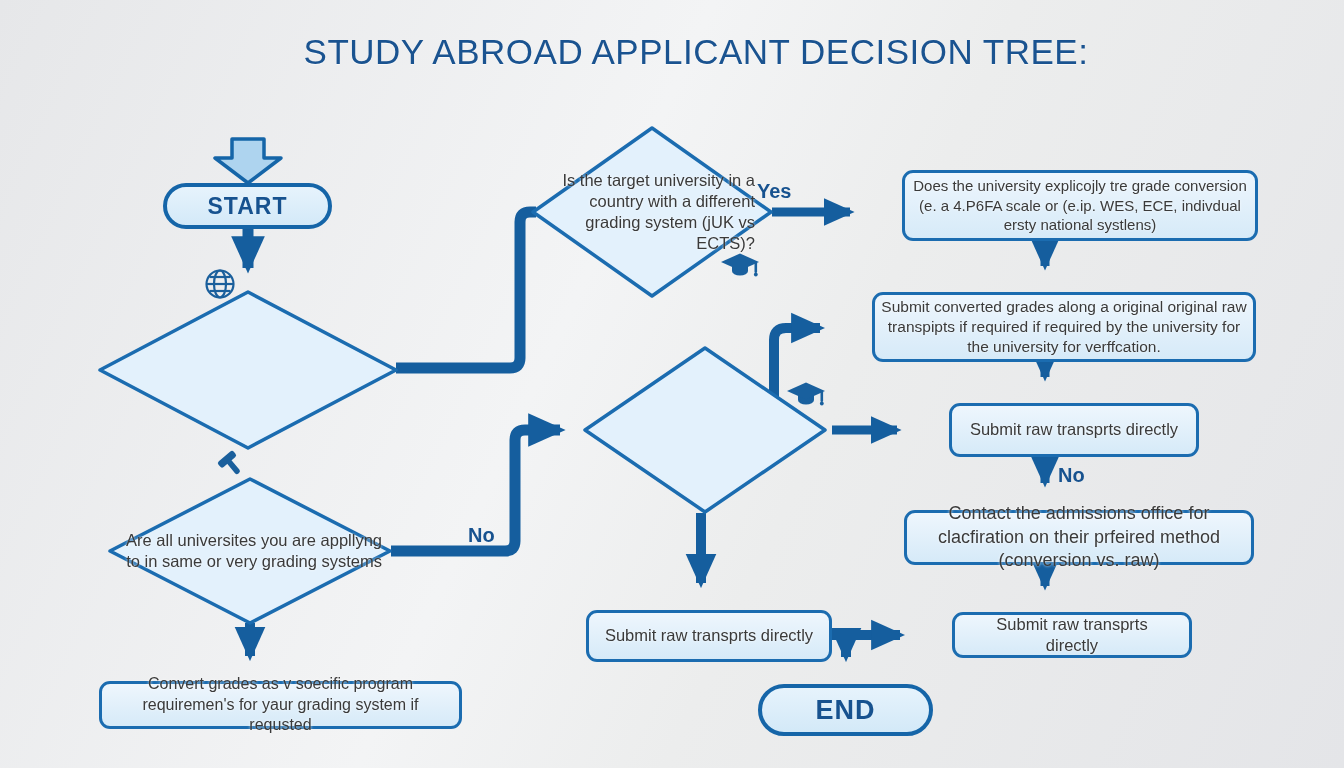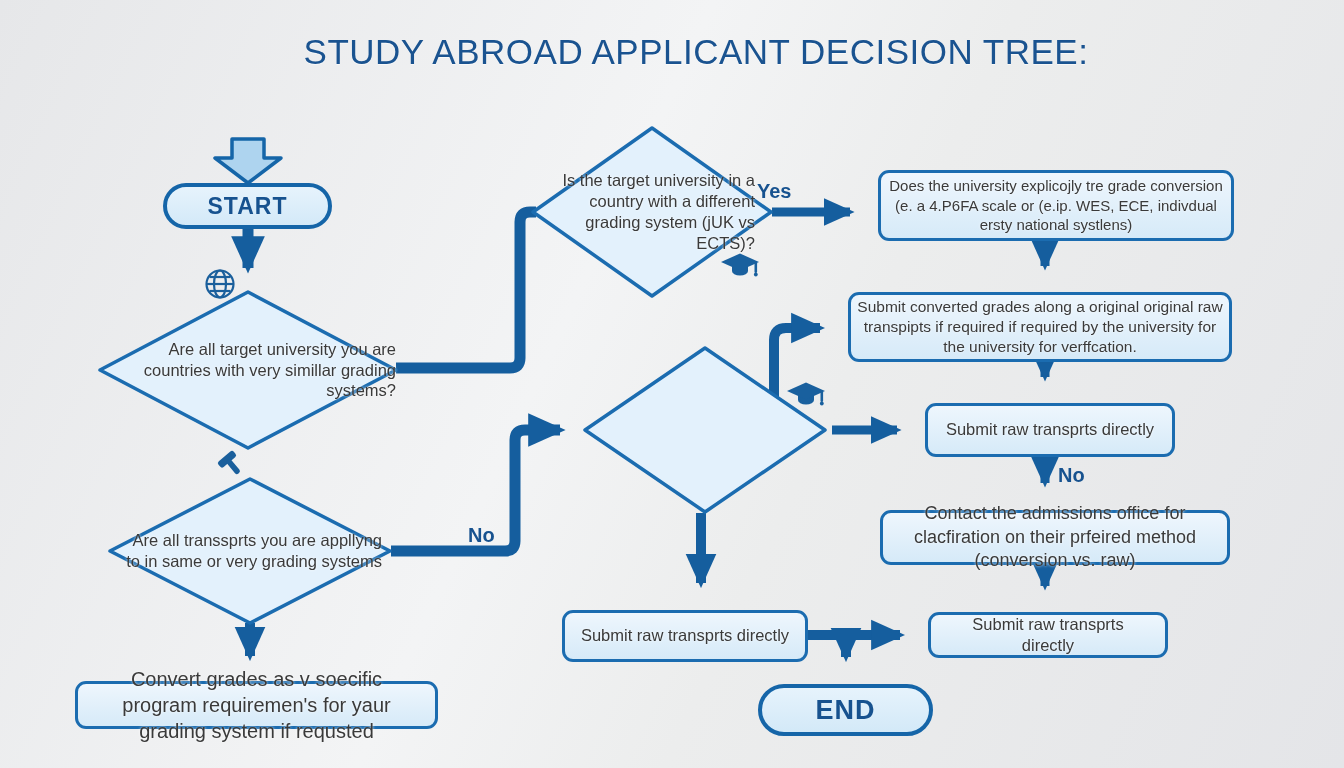--- a/index.html
+++ b/index.html
@@ -7,21 +7,21 @@
           background:linear-gradient(115deg,#e6e7e9 0%,#f3f4f5 42%,#eceded 60%,#e4e5e8 100%);}
   #wires{position:absolute;left:0;top:0;width:1344px;height:768px;}
   .title{position:absolute;left:0;width:1344px;text-align:center;color:#1a5390;font-weight:normal;
          font-size:35px;letter-spacing:0.5px;text-shadow:0 1px 0 rgba(255,255,255,.6);padding-left:24px;}
   .terminal{position:absolute;display:flex;align-items:center;justify-content:center;
             background:linear-gradient(180deg,#e6f3fc,#d3e9f8);border:4px solid #1565a8;
             border-radius:40px;color:#17528f;font-weight:bold;box-sizing:border-box;}
   .proc{position:absolute;display:flex;align-items:center;justify-content:center;text-align:center;
         background:linear-gradient(180deg,#eef6fd,#d6eaf8);border:3px solid #1b6cb0;border-radius:11px;
         color:#3a3a3a;box-sizing:border-box;padding:4px 14px;line-height:1.3;
-        text-shadow:0 0 3px rgba(255,255,255,.9);}
+        text-shadow:0 0 3px rgba(255,255,255,.9);margin-left:24px;}
   .dlabel{position:absolute;display:flex;align-items:center;justify-content:center;text-align:right;
           color:#3a3a3a;font-size:16.5px;line-height:1.27;text-shadow:0 0 3px rgba(255,255,255,.9);}
   .branch{position:absolute;color:#17528f;font-weight:bold;font-size:20px;}
 </style>
 </head>
 <body>
 
 <div id="canvas">
 
   <svg id="wires" viewBox="0 0 1344 768">
@@ -79,25 +79,24 @@
       <rect x="14.5" y="0" width="2.6" height="11" rx="1.3"></rect>
       <circle cx="15.8" cy="12.5" r="1.9"></circle>
     </g>
   </svg>
 
   <div class="title" style="top:32px;">STUDY ABROAD APPLICANT DECISION TREE:</div>
 
   <div class="terminal" style="left:163px;top:183px;width:169px;height:46px;font-size:23px;letter-spacing:1px;">START</div>
   <div class="terminal" style="left:758px;top:684px;width:175px;height:52px;font-size:27px;letter-spacing:1px;border-width:4.5px;">END</div>
 
-  <div class="dlabel" style="left:100px;top:300px;width:296px;height:140px;">Are all target university you are countries with very simillar grading systems?</div>
-  <div class="dlabel" style="left:118px;top:487px;width:264px;height:128px;">Are all transsprts you are appllyng to in  same or very grading systems</div>
+  <div class="dlabel" style="left:118px;top:487px;width:264px;height:128px;">Are all universites you are appllyng to in  same or very grading systems</div>
   <div class="dlabel" style="left:549px;top:142px;width:206px;height:140px;">Is the target university in a country with a different grading system (jUK vs ECTS)?</div>
 
-  <div class="proc" style="left:75px;top:681px;width:363px;height:48px;font-size:20px;">Convert grades as v soecific program requiremen's for yaur grading system if requsted</div>
+  <div class="proc" style="left:75px;top:681px;width:363px;height:48px;font-size:16px;">Convert grades as v soecific program requiremen's for yaur grading system if requsted</div>
   <div class="proc" style="left:878px;top:170px;width:356px;height:71px;font-size:15px;padding:4px 8px;">Does the university explicojly tre grade conversion (e. a 4.P6FA scale or (e.ip. WES, ECE, indivdual ersty national systlens)</div>
   <div class="proc" style="left:848px;top:292px;width:384px;height:70px;font-size:15.5px;padding:4px 0;">Submit converted grades along a original original raw transpipts if required if required by the university for the university for verffcation.</div>
   <div class="proc" style="left:925px;top:403px;width:250px;height:54px;font-size:16.5px;">Submit raw transprts directly</div>
   <div class="proc" style="left:880px;top:510px;width:350px;height:55px;font-size:18px;">Contact the admissions office for clacfiration on their prfeired method (conversion vs. raw)</div>
   <div class="proc" style="left:562px;top:610px;width:246px;height:52px;font-size:16.5px;">Submit raw transprts directly</div>
   <div class="proc" style="left:928px;top:612px;width:240px;height:46px;font-size:16.5px;">Submit raw transprts directly</div>
 
   <div class="branch" style="left:757px;top:180px;">Yes</div>
   <div class="branch" style="left:468px;top:524px;">No</div>
   <div class="branch" style="left:1058px;top:464px;">No</div>

